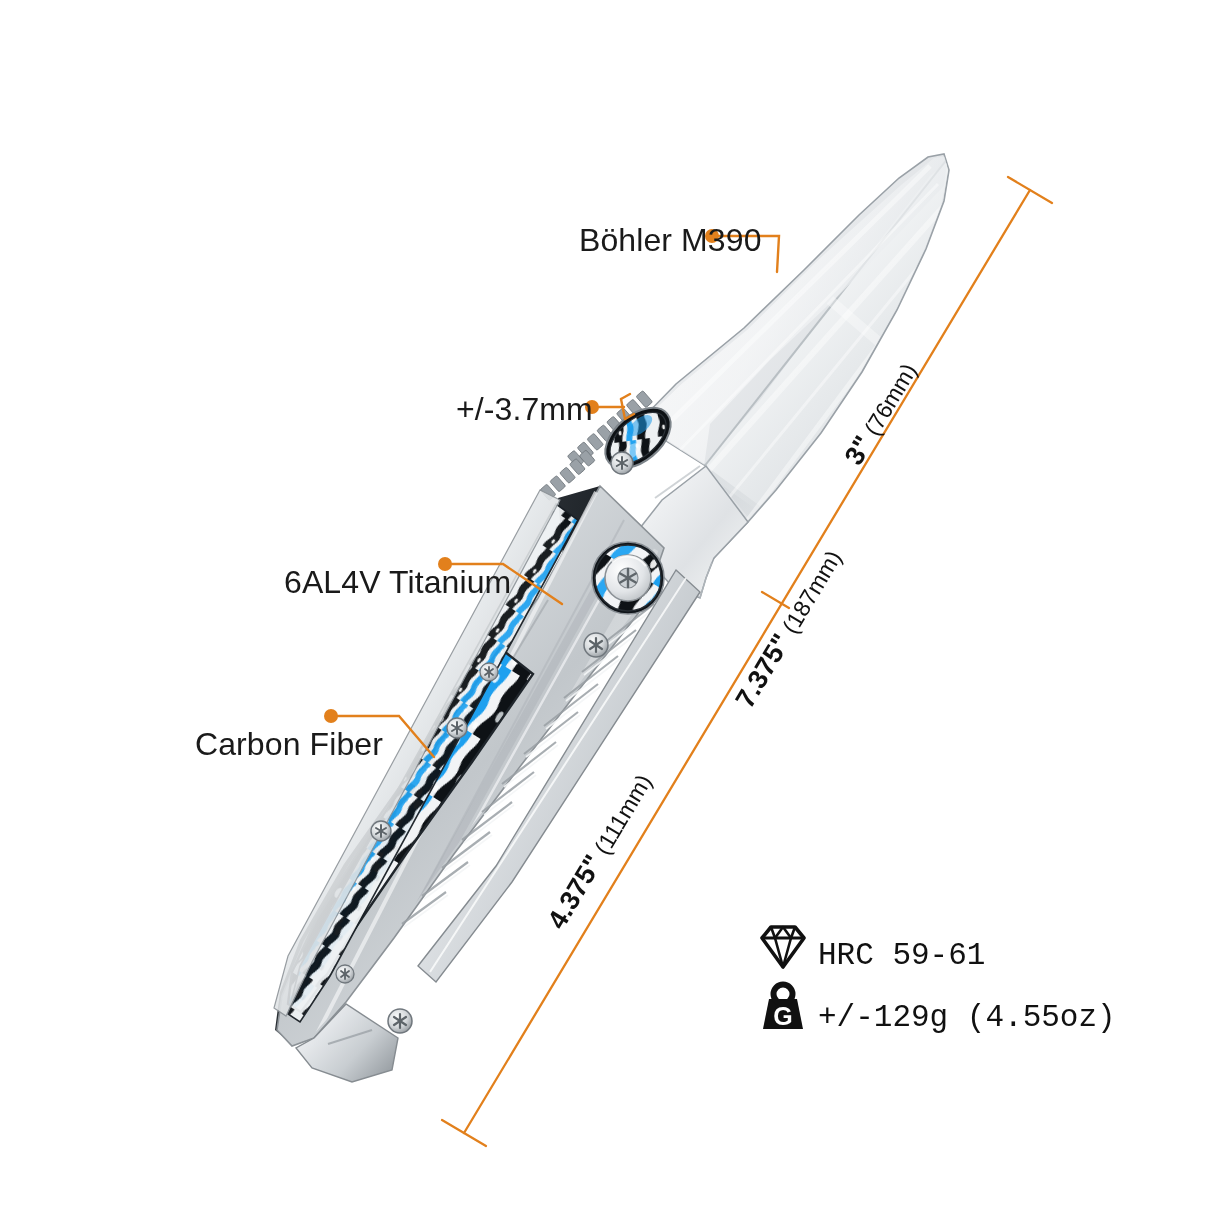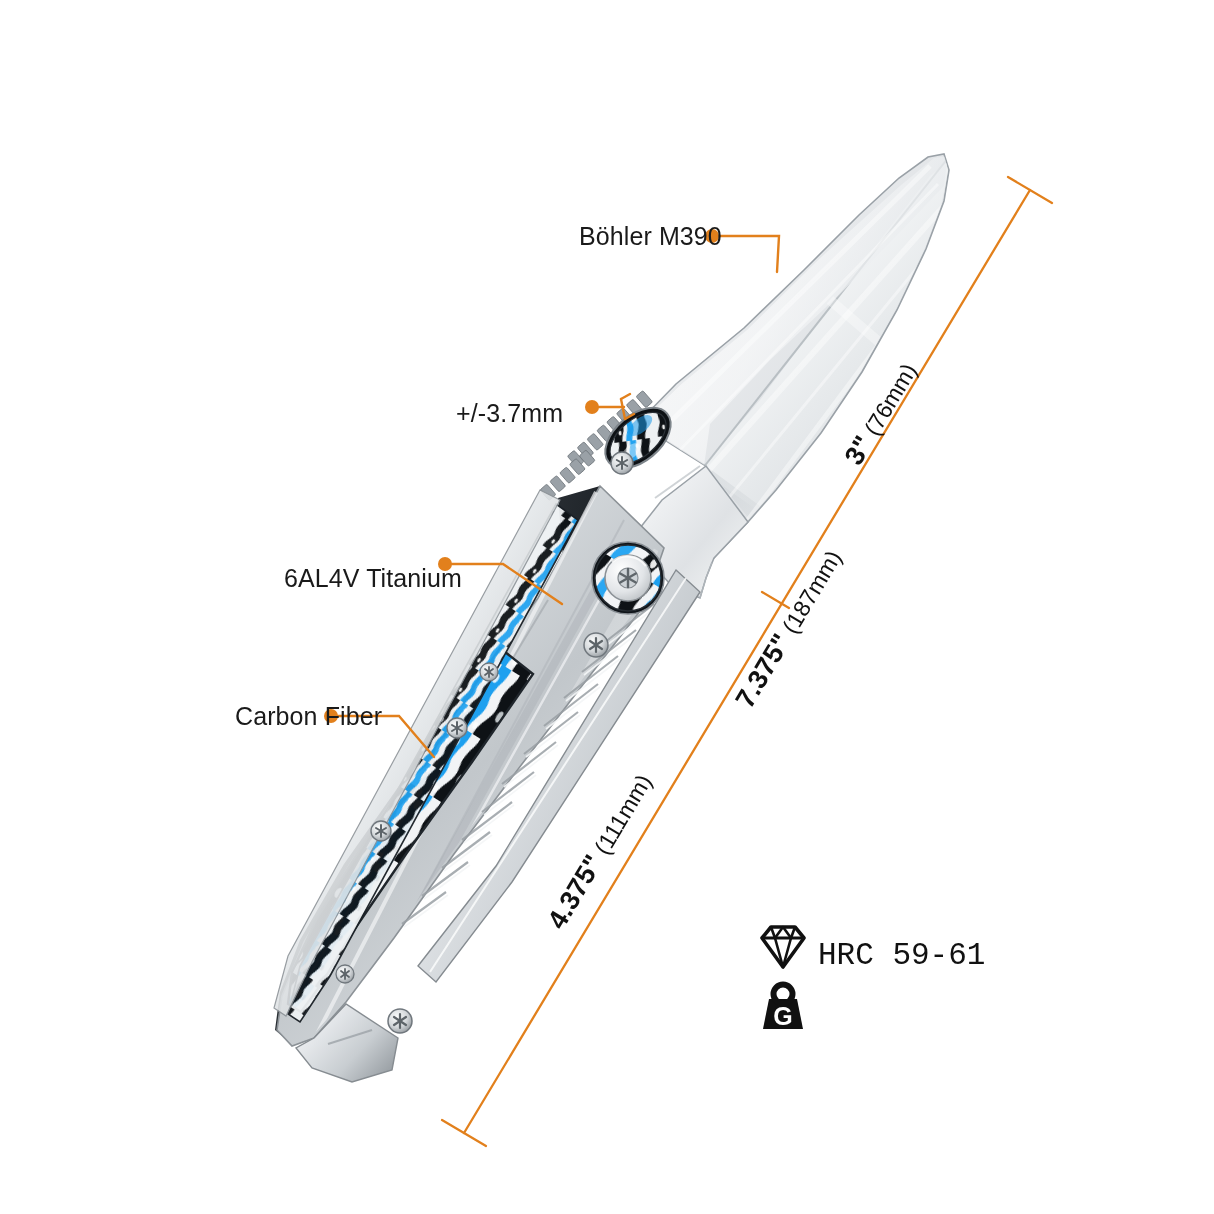--- a/index.html
+++ b/index.html
@@ -20,21 +20,21 @@
   #artwork {
     position: absolute;
     left: 0;
     top: 0;
     width: 1214px;
     height: 1214px;
   }
   .callout-label {
     position: absolute;
     color: #1a1a1a;
-    font-size: 25px;
+    font-size: 32px;
     font-family: "Liberation Sans", sans-serif;
     white-space: nowrap;
     letter-spacing: 0.1px;
   }
   .spec-label {
     position: absolute;
     color: #111111;
     font-size: 31px;
     font-family: Liberation Mono, monospace;
     white-space: nowrap;
@@ -413,29 +413,30 @@
 
       <g transform="translate(757,983)">
         <path d="M 6 46 L 12 16 L 40 16 L 46 46 Z" fill="#111111"></path>
         <circle cx="26" cy="11" r="9.5" fill="none" stroke="#111111" stroke-width="6"></circle>
         <text x="26" y="42" font-family="Liberation Sans, sans-serif" font-size="25" font-weight="bold" fill="#ffffff" text-anchor="middle">G</text>
       </g>
     </g>
   </svg>
 
   <div class="callout-label" style="left:579px; top:222px;">Böhler M390</div>
-  <div class="callout-label" style="left:456px; top:391px;margin-top:8px;">+/-3.7mm</div>
+  <div class="callout-label" style="left:456px; top:391px;">+/-3.7mm</div>
   <div class="callout-label" style="left:284px; top:564px;">6AL4V Titanium</div>
-  <div class="callout-label" style="left:195px; top:702px;margin-left:40px;">Carbon Fiber</div>
+  <div class="callout-label" style="left:195px; top:726px;">Carbon Fiber</div>
 
   <div class="dim-label" style="left:852px; top:447px; transform: rotate(-59deg);">
     <span class="dim-main">3"</span><span class="dim-sub"> (76mm)</span>
   </div>
   <div class="dim-label" style="left:743px; top:690px; transform: rotate(-59deg);">
     <span class="dim-main">7.375"</span><span class="dim-sub"> (187mm)</span>
   </div>
   <div class="dim-label" style="left:555px; top:911px; transform: rotate(-59deg);">
     <span class="dim-main">4.375"</span><span class="dim-sub"> (111mm)</span>
   </div>
 
   <div class="spec-label" style="left:818px; top:938px;">HRC 59-61</div>
+  <div class="spec-label" style="left:818px; top:1000px;">+/-129g (4.55oz)</div>
 
 </div>
 
 </body></html>

